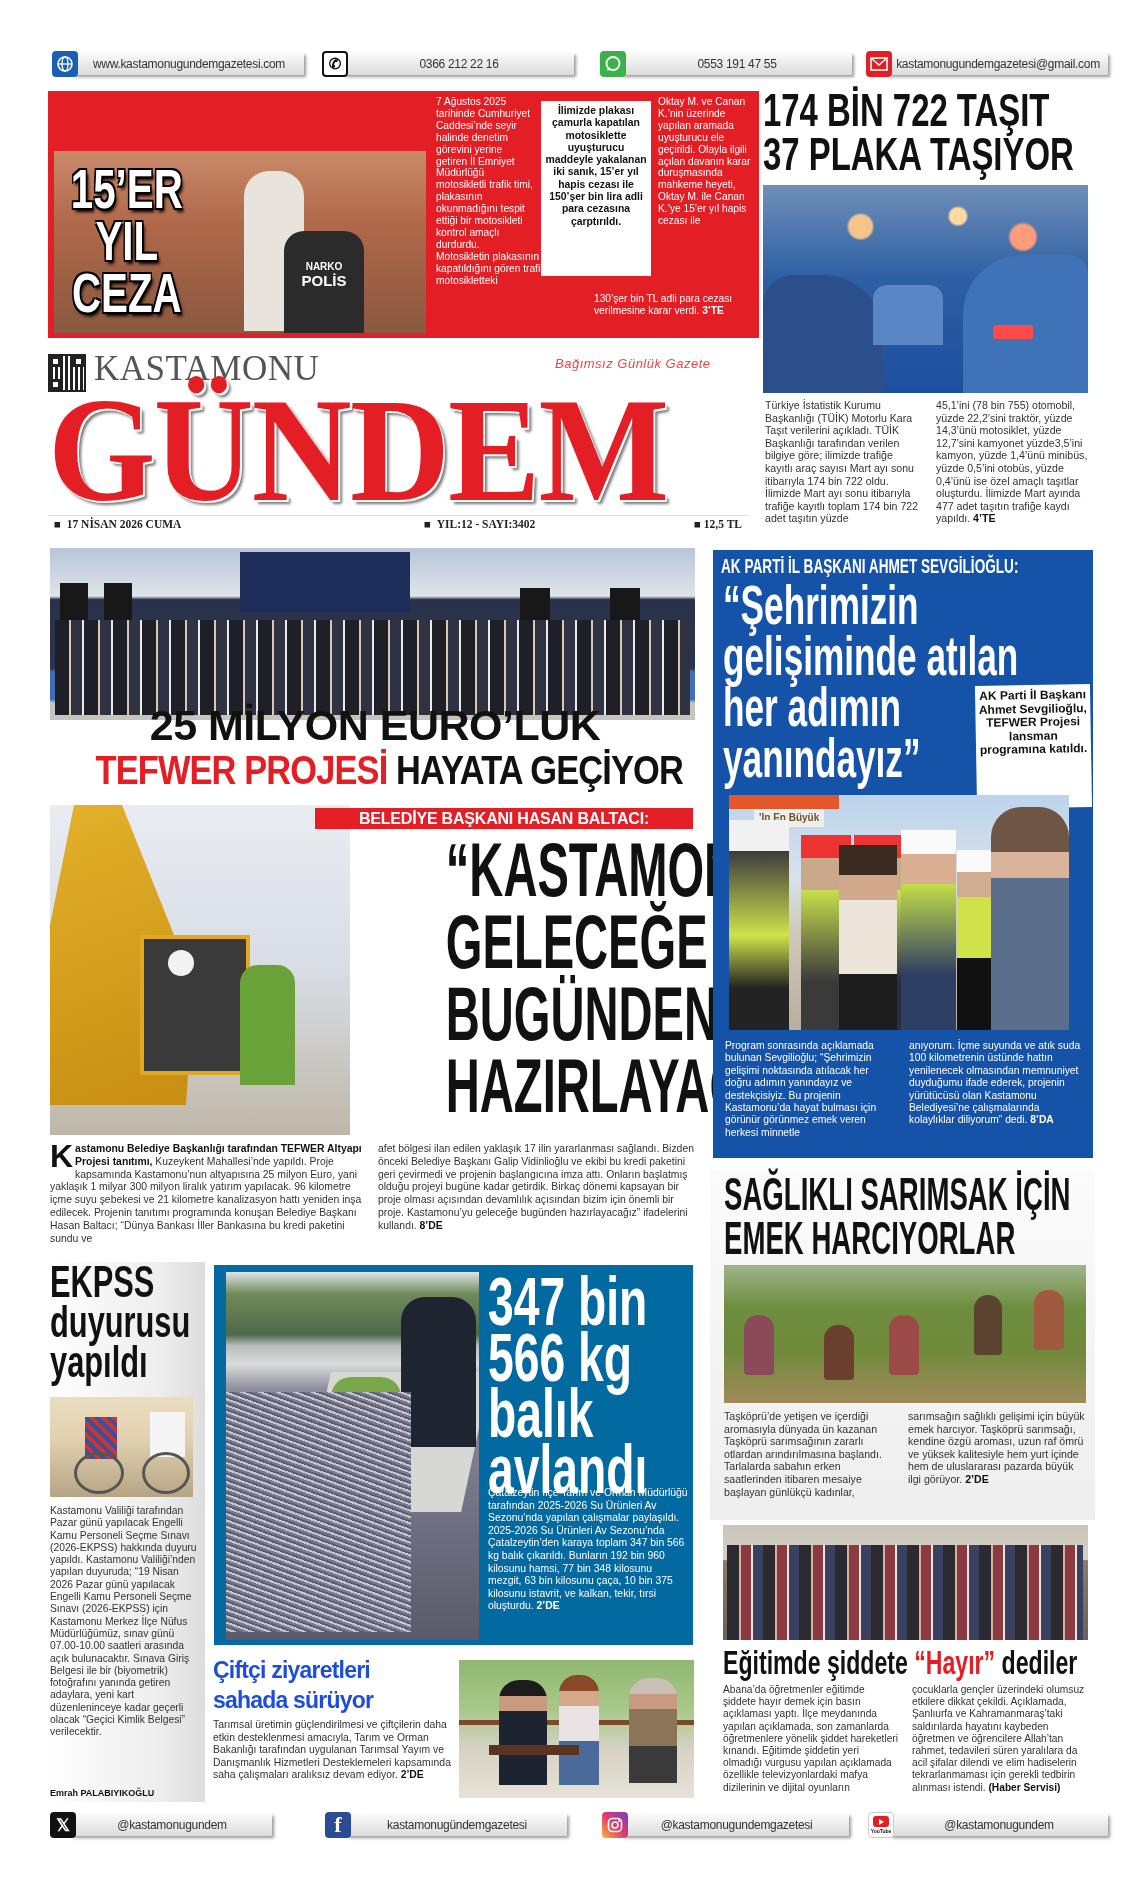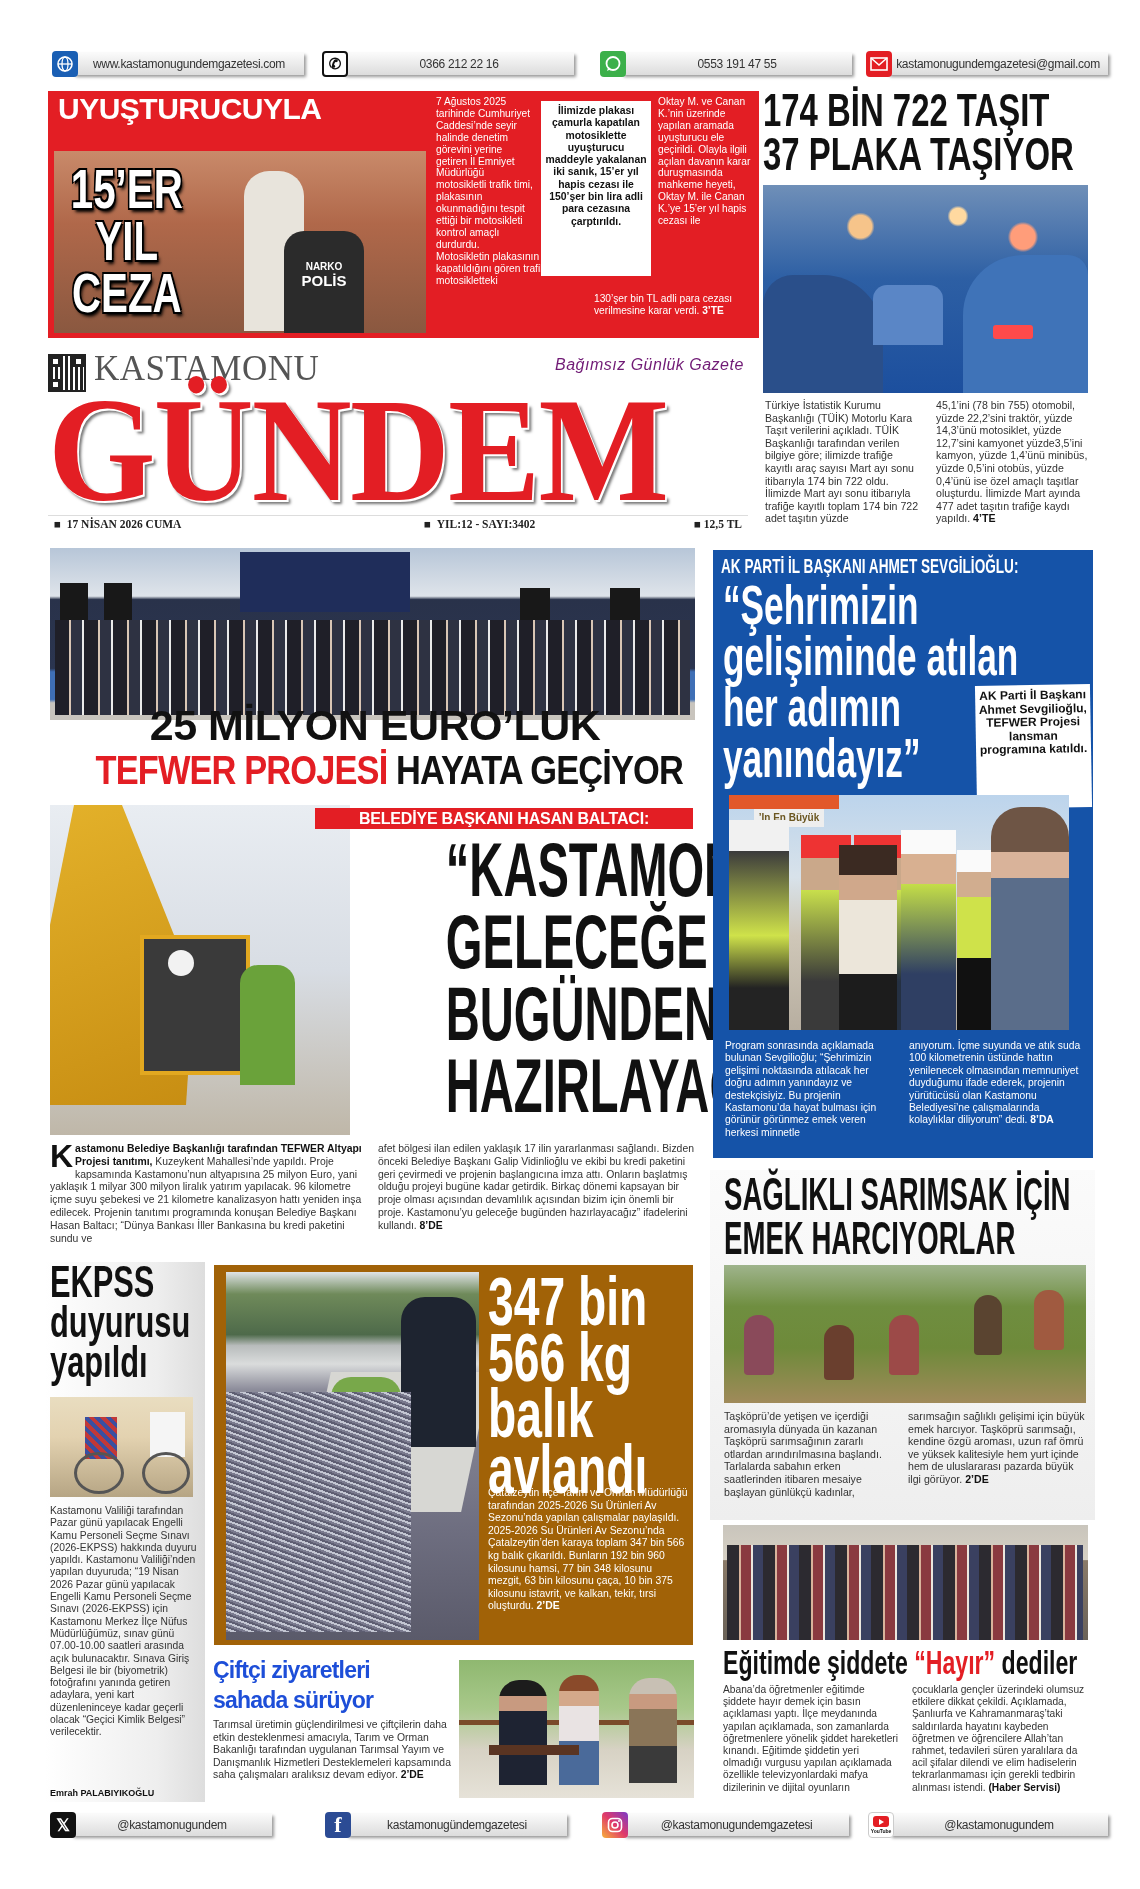--- a/index.html
+++ b/index.html
@@ -51,21 +51,20 @@
     <div class="cpill" style="width:220px">kastamonugundemgazetesi@gmail.com</div>
   </div>
 </div>
 
 <div class="abs" style="left:48px;top:91px;width:711px;height:247px;background:#e31e24">
   <div class="photo" style="left:6px;top:60px;width:372px;height:182px;background:linear-gradient(180deg,#c98a6a 0%,#b0684a 40%,#8a5840 100%)">
     <div class="abs" style="left:190px;top:20px;width:60px;height:160px;background:#e8e4dc;border-radius:25px 25px 0 0"></div>
     <div class="abs" style="left:230px;top:80px;width:80px;height:102px;background:#2b2b2b;border-radius:20px 20px 0 0;color:#fff;font-size:15px;font-weight:bold;text-align:center;padding-top:30px"><span style="font-size:10px;display:block">NARKO</span><span>POLİS</span></div>
   </div>
   <div class="abs" style="left:10px;top:2px;color:#fff;font-weight:bold;font-size:30px;line-height:32px;letter-spacing:-0.5px">
-    <div>UYUŞTURUCUYLA</div>
   </div>
   <div class="abs" style="left:14px;top:72px;color:#fff;font-weight:bold;font-size:56px;line-height:52px;text-shadow:2px 2px 0 #000,-2px -2px 0 #000,2px -2px 0 #000,-2px 2px 0 #000,3px 4px 4px #000;transform:scaleX(0.72);transform-origin:left top;text-align:center;width:180px">
     <div>15’ER</div>
     <div>YIL</div>
     <div>CEZA</div>
   </div>
   <div class="abs txt" style="left:388px;top:5px;width:100px;color:#fff;font-size:10.2px;line-height:11.9px">
     <div>7 Ağustos 2025 tarihinde Cumhuriyet Caddesi’nde seyir halinde denetim görevini yerine getiren İl Emniyet Müdürlüğü motosikletli trafik timi, plakasının okunmadığını tespit ettiği bir motosikleti kontrol amaçlı durdurdu.</div>
     <div style="width:145px">Motosikletin plakasının çamurla kapatıldığını gören trafik ekibi, motosikletteki</div>
   </div>
@@ -90,21 +89,21 @@
   <div class="txt" style="width:157px">Türkiye İstatistik Kurumu Başkanlığı (TÜİK) Motorlu Kara Taşıt verilerini açıkladı. TÜİK Başkanlığı tarafından verilen bilgiye göre; ilimizde trafiğe kayıtlı araç sayısı Mart ayı sonu itibarıyla 174 bin 722 oldu. İlimizde Mart ayı sonu itibarıyla trafiğe kayıtlı toplam 174 bin 722 adet taşıtın yüzde</div>
   <div class="txt" style="width:157px"><span>45,1’ini (78 bin 755) otomobil, yüzde 22,2’sini traktör, yüzde 14,3’ünü motosiklet, yüzde 12,7’sini kamyonet yüzde3,5’ini kamyon, yüzde 1,4’ünü minibüs, yüzde 0,5’ini otobüs, yüzde 0,4’ünü ise özel amaçlı taşıtlar oluşturdu. İlimizde Mart ayında 477 adet taşıtın trafiğe kaydı yapıldı.</span> <b class="src">4’TE</b></div>
 </div>
 
 <div class="abs" style="left:48px;top:354px;width:38px;height:38px;background:repeating-linear-gradient(90deg,#222 0 3px,#fff 3px 5px),#222;border:2px solid #222">
   <div class="abs" style="left:0;top:0;width:11px;height:11px;background:#fff;border:3px solid #222"></div>
   <div class="abs" style="right:0;top:0;width:11px;height:11px;background:#fff;border:3px solid #222"></div>
   <div class="abs" style="left:0;bottom:0;width:11px;height:11px;background:#fff;border:3px solid #222"></div>
 </div>
 <div class="abs" style="left:94px;top:350px;font-family:'Liberation Serif',serif;font-size:35px;color:#555;letter-spacing:0.5px;line-height:38px">KASTAMONU</div>
-<div class="abs" style="left:555px;top:356px;font-size:16px;font-style:italic;color:#701a75;letter-spacing:0.5px">Bağımsız Günlük Gazete</div>
+<div class="abs" style="left:555px;top:356px;font-size:13px;font-style:italic;color:#ef4444;letter-spacing:0.5px">Bağımsız Günlük Gazete</div>
 <div class="abs" style="left:48px;top:380px;width:700px;font-family:'Liberation Serif',serif;font-weight:bold;font-size:148px;line-height:140px;color:#e31e24;letter-spacing:-2px;text-shadow:2px 2px 0 #fff,4px 4px 3px #777;transform:scaleX(0.935);transform-origin:left top;white-space:nowrap">GÜNDEM</div>
 <div class="abs" style="left:48px;top:515px;width:700px;height:16px;border-top:1px solid #ddd;display:flex;align-items:center;justify-content:space-between;font-family:'Liberation Serif',serif;font-weight:bold;font-size:11.5px;color:#222;padding:0 6px">
   <span>■&nbsp;&nbsp;<span>17 NİSAN 2026 CUMA</span></span>
   <span style="margin-left:84px">■&nbsp;&nbsp;<span>YIL:12 - SAYI:3402</span></span>
   <span>■ <span>12,5 TL</span></span>
 </div>
 
 <div class="photo" style="left:50px;top:548px;width:645px;height:172px;background:linear-gradient(180deg,#b7c6d8 0%,#dfe4ea 28%,#29324a 30%,#2b3550 70%,#3f6fb5 72%,#3f6fb5 88%,#c8c4bd 90%)">
   <div class="abs" style="left:190px;top:4px;width:170px;height:60px;background:#1f2d5a"></div>
   <div class="abs" style="left:10px;top:35px;width:28px;height:46px;background:#181818"></div>
@@ -203,21 +202,21 @@
   <div class="photo" style="left:5px;top:135px;width:143px;height:100px;background:linear-gradient(180deg,#e9ddc0 0%,#e3d2b0 40%,#b6a584 100%)">
     <div class="abs" style="left:35px;top:20px;width:32px;height:42px;background:repeating-linear-gradient(45deg,#c03838 0 4px,#3a4fa0 4px 8px)"></div>
     <div class="abs" style="left:24px;top:55px;width:50px;height:42px;border:3px solid #555;border-radius:50%"></div>
     <div class="abs" style="left:100px;top:15px;width:35px;height:45px;background:#f5f5f5"></div>
     <div class="abs" style="left:92px;top:55px;width:48px;height:42px;border:3px solid #555;border-radius:50%"></div>
   </div>
   <div class="abs txt" style="left:5px;top:243px;width:150px;font-size:10.3px;line-height:12.3px">Kastamonu Valiliği tarafından Pazar günü yapılacak Engelli Kamu Personeli Seçme Sınavı (2026-EKPSS) hakkında duyuru yapıldı. Kastamonu Valiliği’nden yapılan duyuruda; “19 Nisan 2026 Pazar günü yapılacak Engelli Kamu Personeli Seçme Sınavı (2026-EKPSS) için Kastamonu Merkez İlçe Nüfus Müdürlüğümüz, sınav günü 07.00-10.00 saatleri arasında açık bulunacaktır. Sınava Giriş Belgesi ile bir (biyometrik) fotoğrafını yanında getiren adaylara, yeni kart düzenleninceye kadar geçerli olacak “Geçici Kimlik Belgesi” verilecektir.</div>
   <div class="abs" style="left:5px;top:526px;font-size:9px;font-weight:bold;color:#111">Emrah PALABIYIKOĞLU</div>
 </div>
 
-<div class="abs" style="left:214px;top:1265px;width:479px;height:380px;background:#a16207">
+<div class="abs" style="left:214px;top:1265px;width:479px;height:380px;background:#0369a1">
   <div class="photo" style="left:12px;top:7px;width:253px;height:368px;background:linear-gradient(180deg,#dfe3e6 0%,#6f8a5a 6%,#4e6a4a 17%,#b8bcbc 20%,#dadcdc 25%,#8c8c9a 32%,#6e6e80 70%,#5a5a6a 100%)">
     <div class="abs" style="left:90px;top:100px;width:160px;height:140px;background:#d7d7d3;transform:skewX(-12deg)"></div>
     <div class="abs" style="left:175px;top:25px;width:75px;height:150px;background:#1e2430;border-radius:24px 24px 0 0"></div>
     <div class="abs" style="left:105px;top:105px;width:70px;height:40px;background:#78a84a;border-radius:20px"></div>
     <div class="abs" style="left:0;top:120px;width:185px;height:240px;background:repeating-linear-gradient(20deg,#7a7a8e 0 2px,#c3c6d2 2px 4px,#5e5e72 4px 6px)"></div>
   </div>
   <div class="cond" style="position:absolute;left:274px;top:8px;font-size:68px;line-height:56px;color:#fff;transform:scaleX(0.68);width:300px">
     <div>347 bin</div>
     <div>566 kg</div>
     <div>balık</div>

